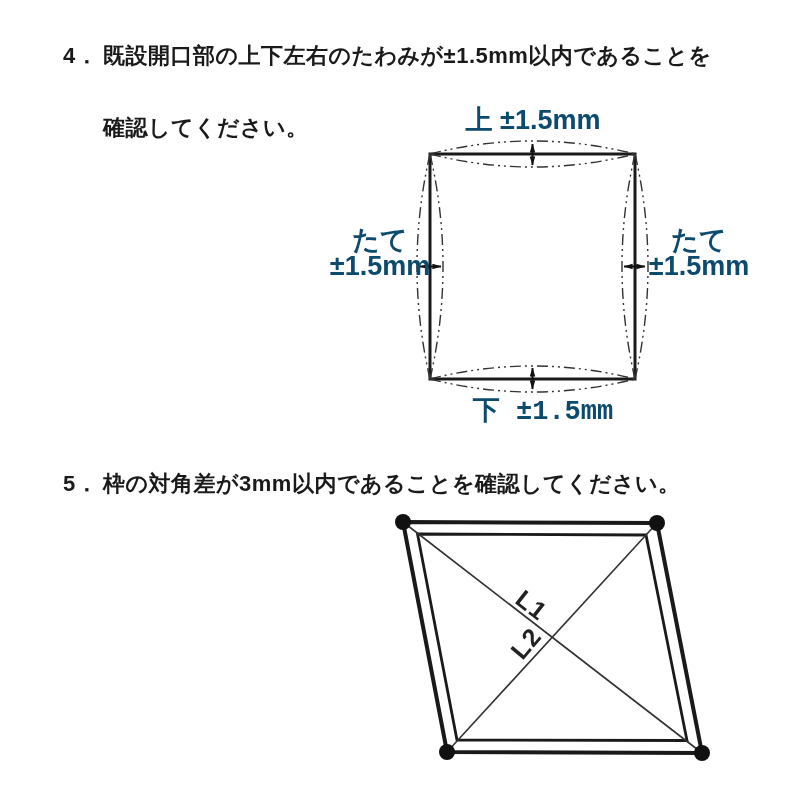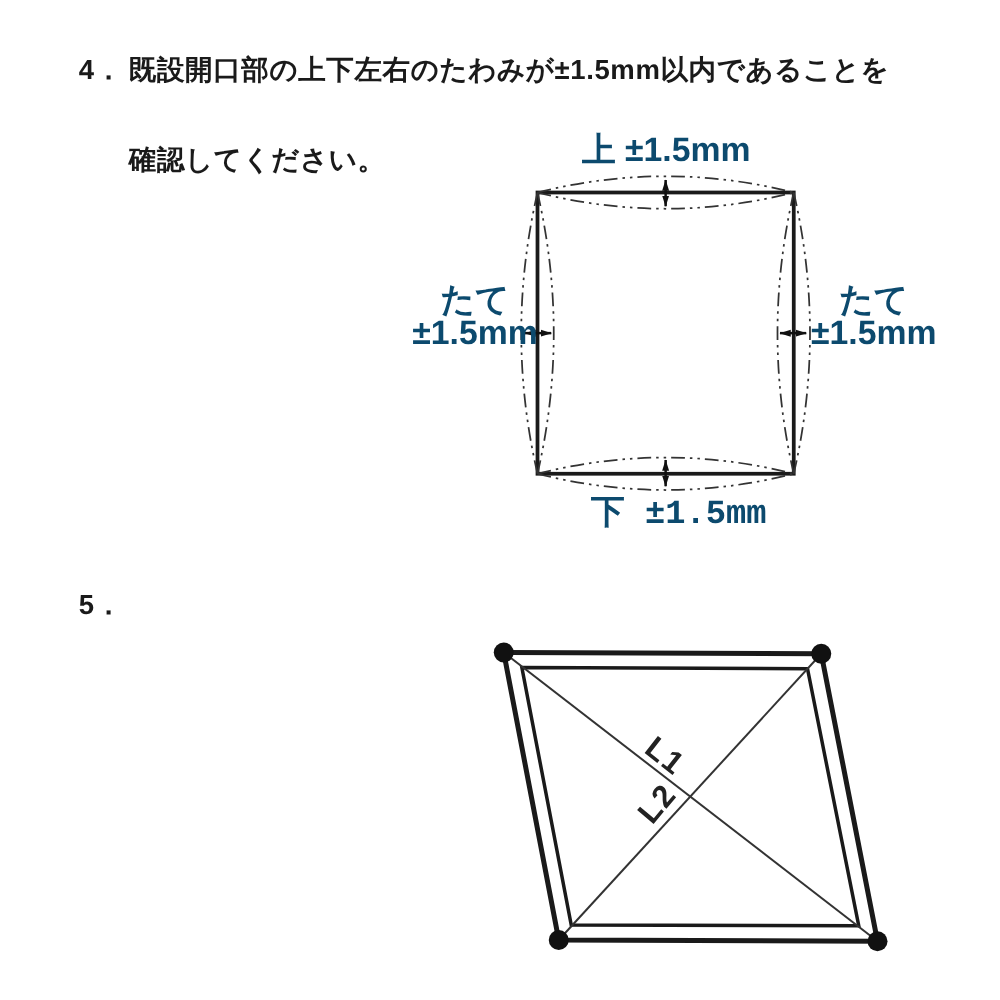--- a/index.html
+++ b/index.html
@@ -66,20 +66,21 @@
       <span class="ln">たて</span>
       <span class="ln">±1.5mm</span>
     </div>
   <div class="dia-label" style="left:644px;top:227px;width:110px;">
       <span class="ln">たて</span>
       <span class="ln">±1.5mm</span>
     </div>
 
   <div class="heading" style="left:63px;top:466px;width:700px;">
     <div class="h-num">5．</div>
+    <div class="h-text">枠の対角差が3mm以内であることを確認してください。</div>
   </div>
 
   <svg style="left:380px;top:500px;" width="345" height="280" viewBox="0 0 345 280">
 
     <polygon points="23,22 277,23 322,253 67,252" fill="none" stroke="#1a1a1a" stroke-width="4"></polygon>
 
     <polygon points="37.5,34 266,35 307,240.5 77,240" fill="none" stroke="#1a1a1a" stroke-width="2.8"></polygon>
 
     <g stroke="#333333" stroke-width="1.6">
       <line x1="23" y1="22" x2="322" y2="253"></line>

